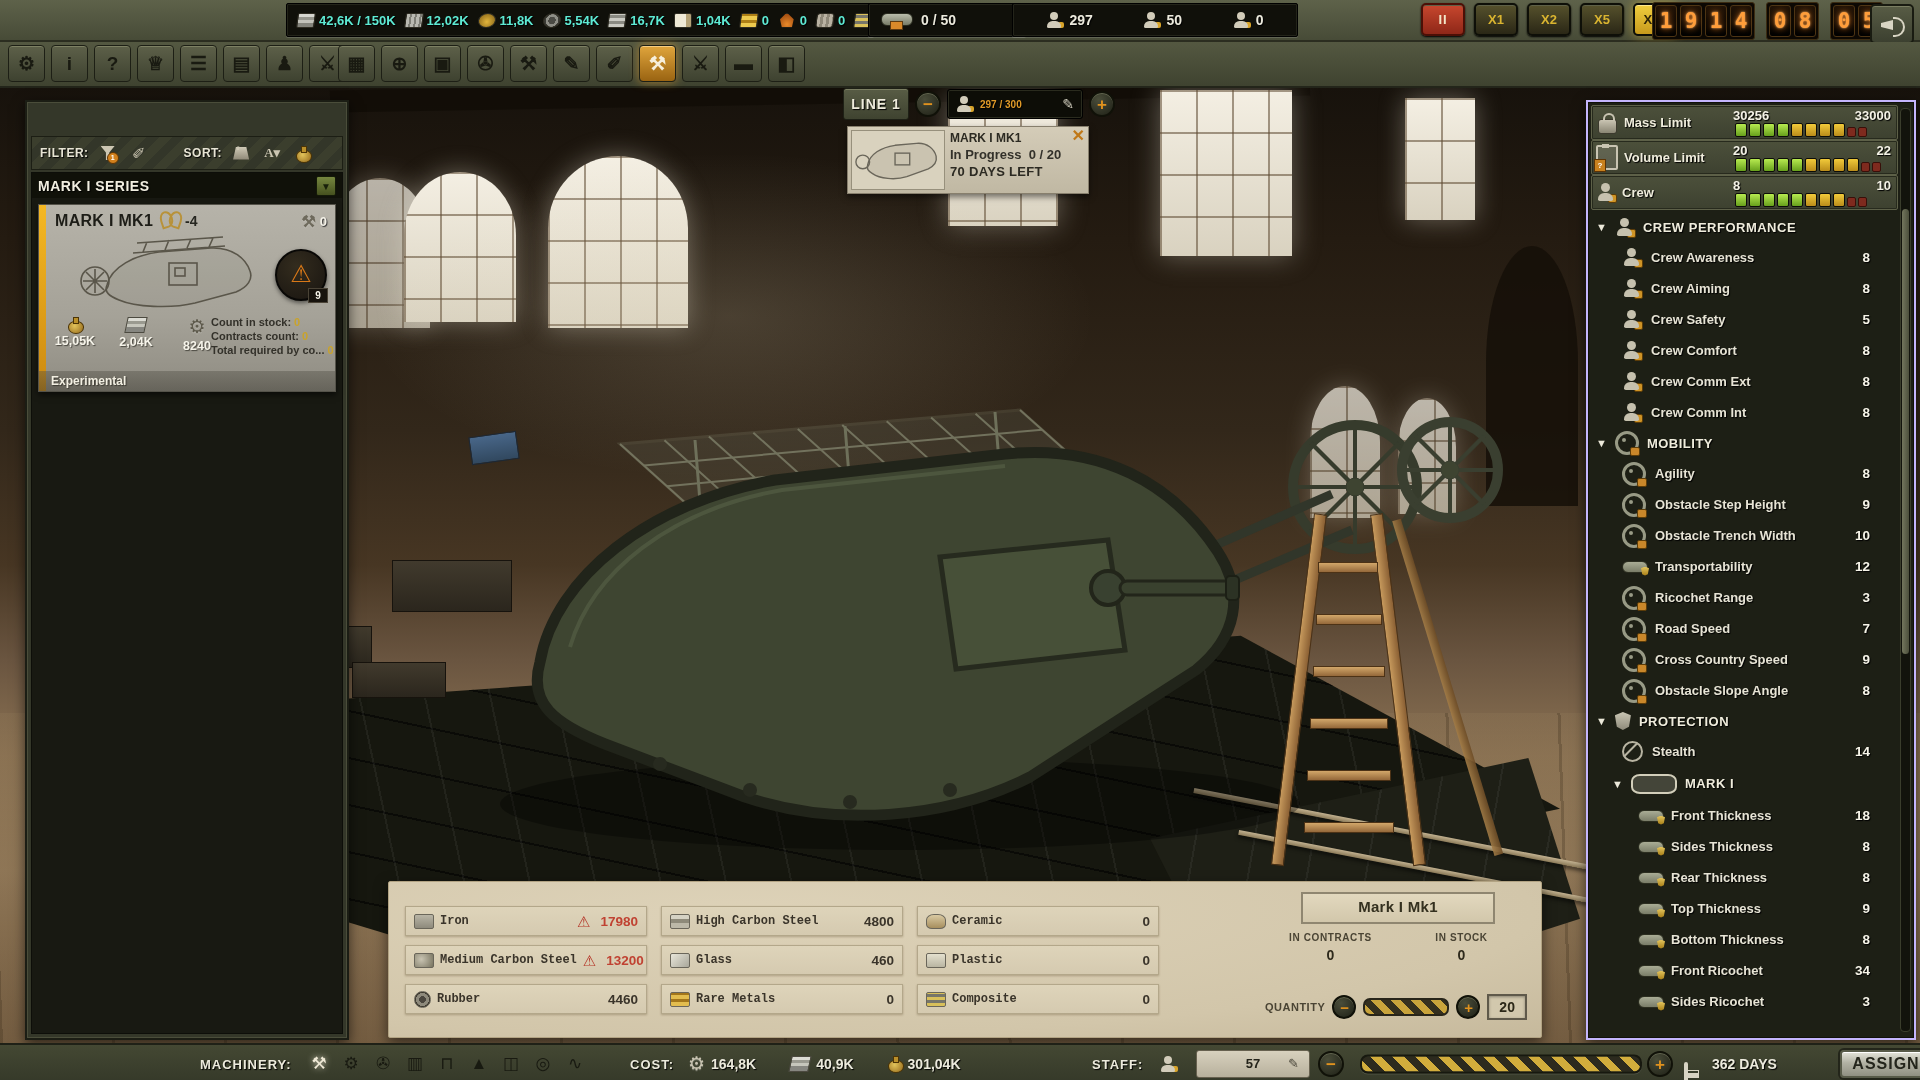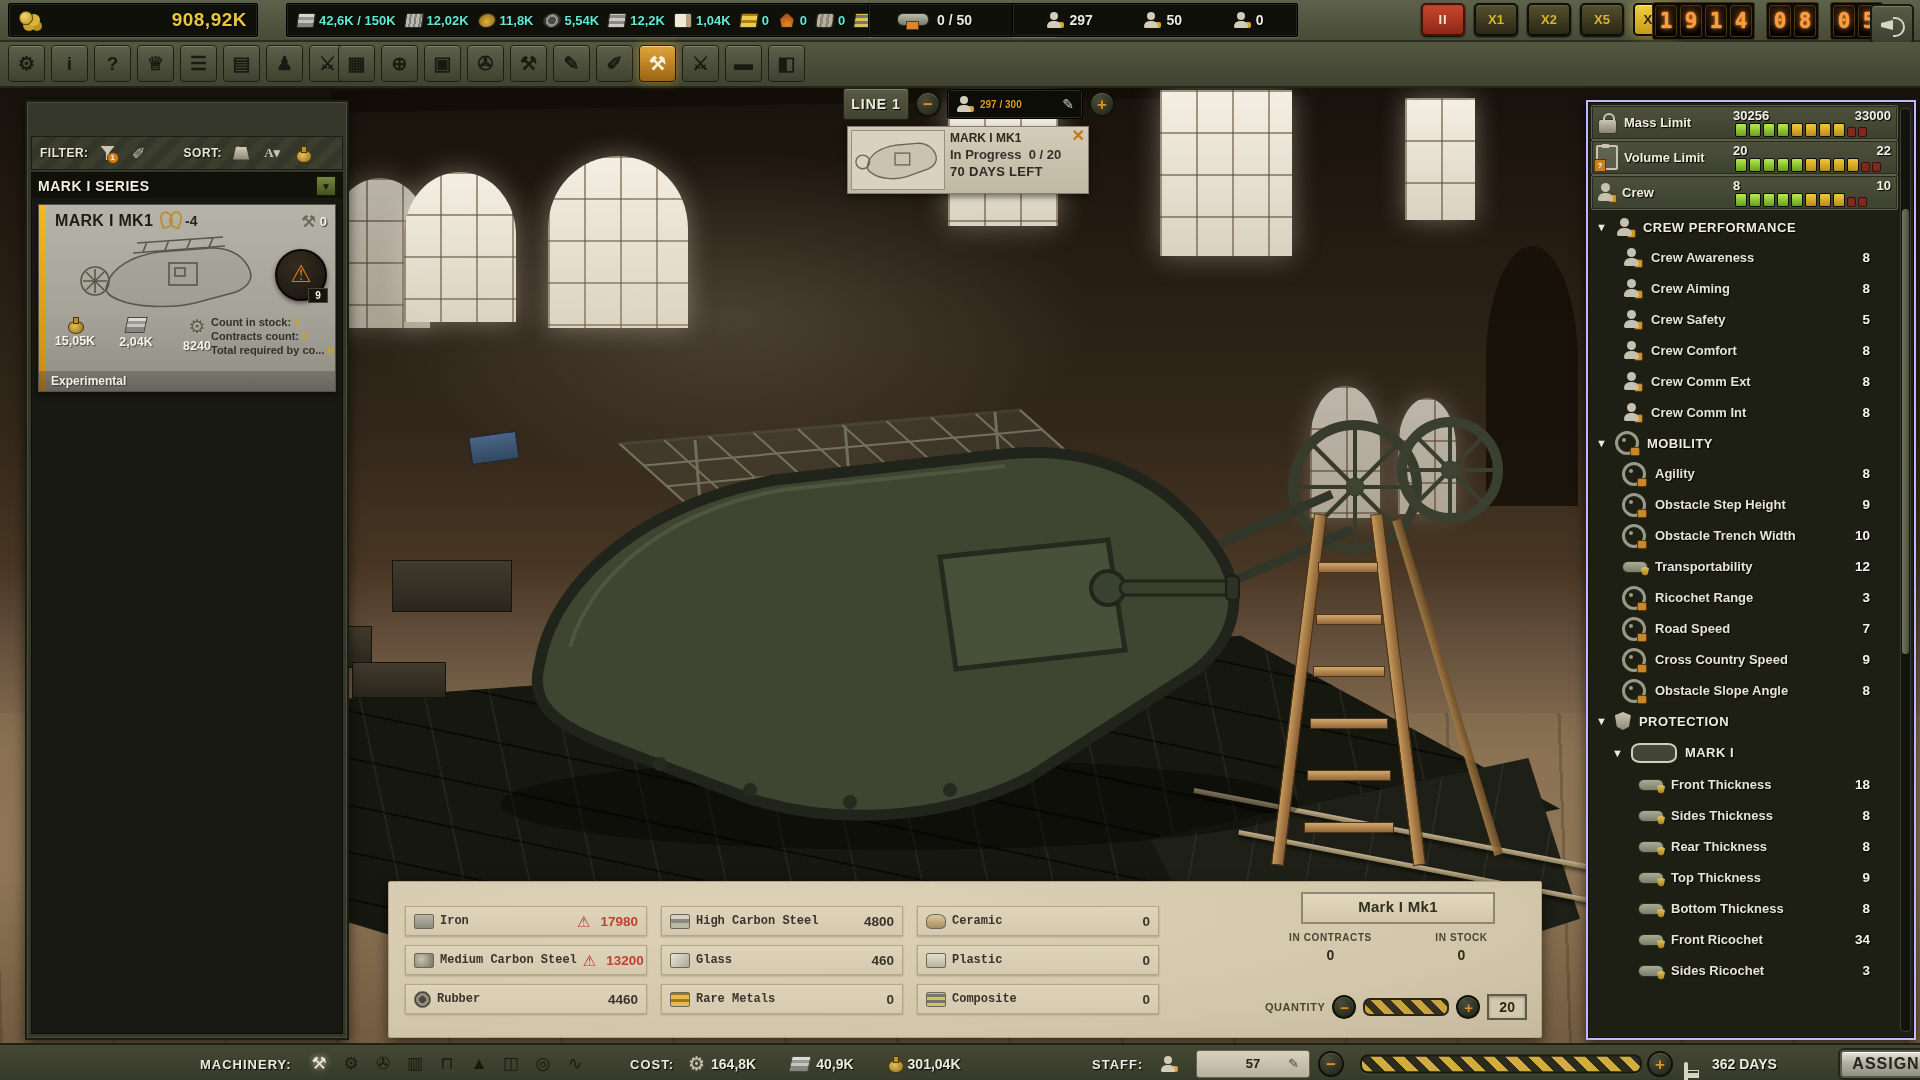--- a/index.html
+++ b/index.html
@@ -68,21 +68,21 @@
   .res-steel-plates{background:linear-gradient(180deg,#dcdcd6 0 3px,#9a9a92 3px 6px,#c6c6be 6px 9px,#88888o 9px)}
   .res-iron-pipes{background:repeating-linear-gradient(90deg,#b9b9b1 0 3px,#7e7e76 3px 5px)}
   .res-oil{background:radial-gradient(circle at 50% 60%,#e2b53c,#7e5c14);border-radius:50% 50% 50% 50%}
   .res-rubber{background:radial-gradient(circle at 50% 50%,#4a4a44 35%,#8e8e86 36% 60%,#3a3a34 61%);border-radius:50%}
   .res-steel-beams{background:repeating-linear-gradient(0deg,#cacac2 0 3px,#8a8a82 3px 6px)}
   .res-documents{background:linear-gradient(90deg,#efe9d6 0 70%,#b5a277 70%);transform:none}
   .res-gold{background:repeating-linear-gradient(0deg,#ecc94e 0 4px,#ad7f16 4px 7px)}
   .res-fuel{background:radial-gradient(circle at 50% 80%,#e88a2a,#8e3c0a);clip-path:polygon(50% 0,88% 45%,78% 100%,22% 100%,12% 45%);transform:none}
   .res-fabric{background:repeating-linear-gradient(90deg,#b9b2a2 0 3px,#8e8878 3px 6px);border-radius:4px}
   .res-composite{background:repeating-linear-gradient(0deg,#d9c05a 0 3px,#77766a 3px 6px)}
-  .tank-box{left:868px;width:132px;gap:10px;padding:0 28px}
+  .tank-box{left:868px;width:132px;gap:10px;padding:0 12px}
   .mini-tank{position:relative;width:30px;height:15px}
   .mini-tank::before{content:"";position:absolute;left:0;top:0;width:30px;height:11px;border-radius:6px;
     background:linear-gradient(#b9bcab,#787c68);border:1px solid #2a2c20}
   .mini-tank::after{content:"";position:absolute;left:9px;top:8px;width:11px;height:7px;background:#d9892a;border:1px solid #5e3a10}
   .staff-box{left:1012px;width:268px;justify-content:space-around;padding:0 8px}
   .staff-pair{display:flex;align-items:center;gap:7px}
   .person{position:relative;display:inline-block;width:16px;height:16px}
   .person::before{content:"";position:absolute;left:4px;top:0;width:8px;height:8px;border-radius:50%;background:#d2ccba}
   .person::after{content:"";position:absolute;left:1px;top:9px;width:14px;height:7px;border-radius:7px 7px 2px 2px;background:#d2ccba}
   .person.accent-gold i{position:absolute;right:-2px;bottom:0;width:6px;height:6px;background:#d8a42a;border-radius:2px}
@@ -386,44 +386,40 @@
       <div class="rung" style="left:30px;top:48px;width:58px"></div>
       <div class="rung" style="left:28px;top:100px;width:64px"></div>
       <div class="rung" style="left:25px;top:152px;width:70px"></div>
       <div class="rung" style="left:22px;top:204px;width:76px"></div>
       <div class="rung" style="left:19px;top:256px;width:82px"></div>
       <div class="rung" style="left:16px;top:308px;width:88px"></div>
     </div>
   </div>
 
   <header class="topbar">
-    <div class="tb-box money-box">
-      <span class="coins-icon"></span>
-      <span class="money-val">908,92K</span>
-    </div>
     <div class="tb-box resources-box" id="resources">
         <span class="res-item">
           <span class="res-icon res-steel-plates"></span>
           <span class="res-val">42,6K / 150K</span>
         </span>
         <span class="res-item">
           <span class="res-icon res-iron-pipes"></span>
           <span class="res-val">12,02K</span>
         </span>
         <span class="res-item">
           <span class="res-icon res-oil"></span>
           <span class="res-val">11,8K</span>
         </span>
         <span class="res-item">
           <span class="res-icon res-rubber"></span>
           <span class="res-val">5,54K</span>
         </span>
         <span class="res-item">
           <span class="res-icon res-steel-beams"></span>
-          <span class="res-val">12,2K</span>
+          <span class="res-val">16,7K</span>
         </span>
         <span class="res-item">
           <span class="res-icon res-documents"></span>
           <span class="res-val">1,04K</span>
         </span>
         <span class="res-item">
           <span class="res-icon res-gold"></span>
           <span class="res-val">0</span>
         </span>
         <span class="res-item">
@@ -794,20 +790,25 @@
         <div class="stat-row d1">
           <span class="ri ri-wheel"></span>
           <span class="stat-label">Obstacle Slope Angle</span>
           <span class="stat-value">8</span>
         </div>
         <div class="sec-header">
           <span class="sec-arrow">▼</span>
           <span class="si ri-shield"></span>
           <span class="sec-title">PROTECTION</span>
         </div>
+        <div class="stat-row d1">
+          <span class="ri ri-stealth"></span>
+          <span class="stat-label">Stealth</span>
+          <span class="stat-value">14</span>
+        </div>
         <div class="sec-header sub">
           <span class="sec-arrow">▼</span>
           <span class="si si-tank-profile"></span>
           <span class="sec-title">MARK I</span>
         </div>
         <div class="stat-row d2">
           <span class="ri ri-tank"></span>
           <span class="stat-label">Front Thickness</span>
           <span class="stat-value">18</span>
         </div>

